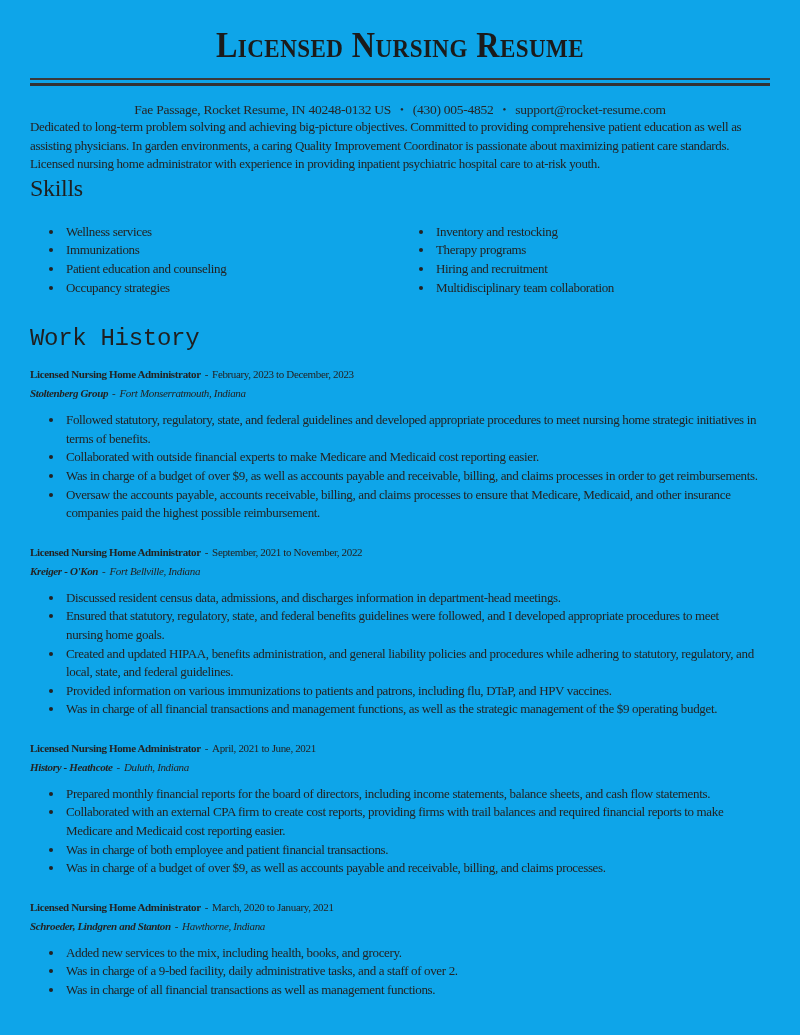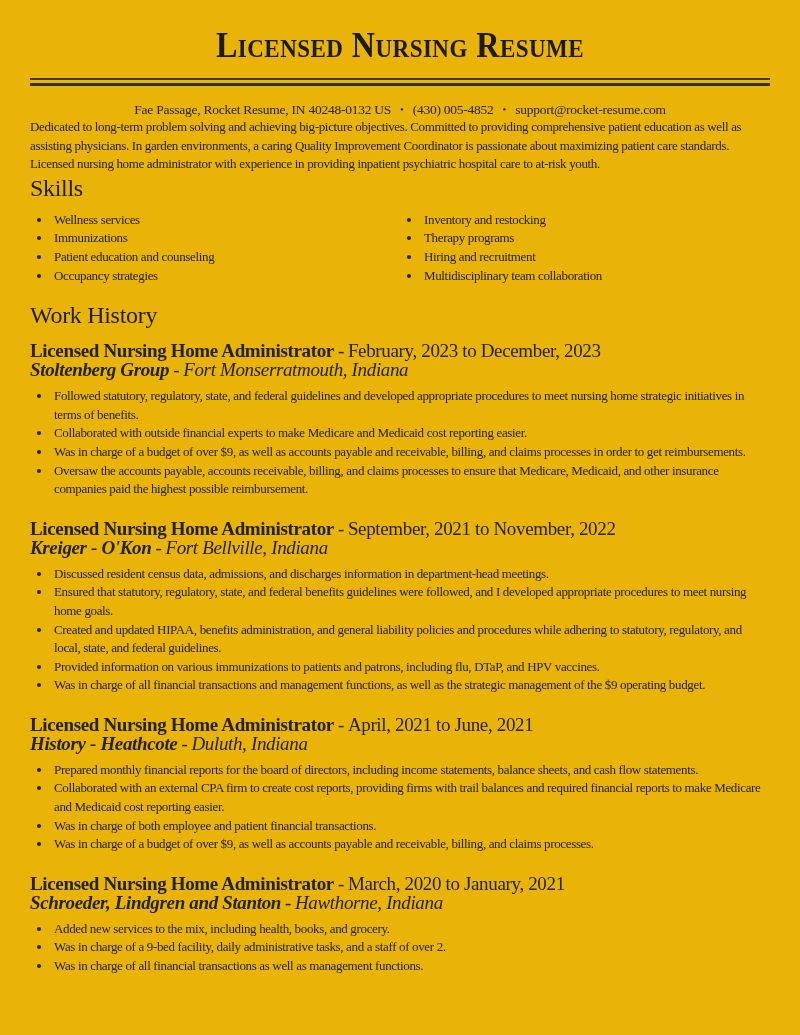--- a/index.html
+++ b/index.html
@@ -2,21 +2,21 @@
 <html><head>
 <meta charset="utf-8">
 <style>
   html, body { margin: 0; padding: 0; background: #ffffff; }
   .page {
     width: 800px;
     height: 1035px;
     box-sizing: border-box;
     padding: 26px 30px 0 30px;
     overflow: hidden;
-    background: #eab308;
+    background: #0ea5e9;
     font-family: "Liberation Serif", "DejaVu Serif", serif;
     color: #232323;
   }
 
   
   .doc-title {
     margin: 0;
     text-align: center;
     font-size: 35px;
     line-height: 40px;
@@ -53,47 +53,47 @@
   .section-heading {
     font-size: 24px;
     font-weight: normal;
     letter-spacing: -0.3px;
     color: #1f1f1f;
     margin: 0;
     line-height: 28px;
   }
   .summary-section .section-heading { margin-top: 20px; }
   .skills-section .section-heading { }
-  .work-section .section-heading { margin-top: 16px; }
+  .work-section .section-heading { margin-top: 16px; font-family: Liberation Mono, monospace; }
 
   
   .body-text, ul.bullet-list {
     font-size: 13px;
     letter-spacing: -0.35px;
     line-height: 18.6px;
     color: #232323;
   }
   .summary-text { margin: 0 0 0 0; }
 
   
   .skills-columns { display: flex; margin-top: 9px; }
   .skills-columns ul { width: 50%; box-sizing: border-box; }
 
   ul.bullet-list {
-    margin: 0;
+    margin: 12px;
     padding-left: 22px;
     list-style-type: disc;
   }
   ul.bullet-list li { padding-left: 2px; }
 
   
   .job { margin-top: 20px; }
   .section-heading + .job { margin-top: 12px; }
   .job-header-line {
-    font-size: 19px;
+    font-size: 11px;
     letter-spacing: -0.35px;
     line-height: 19px;
     color: #232323;
   }
   .job-title { font-weight: bold; }
   .company-line { font-style: italic; font-family: Liberation Serif, serif; }
   .company-name { font-weight: bold; }
   .dash-sep { margin: 0 4px; }
   .job ul.bullet-list { margin-top: 8px; }
 </style>

